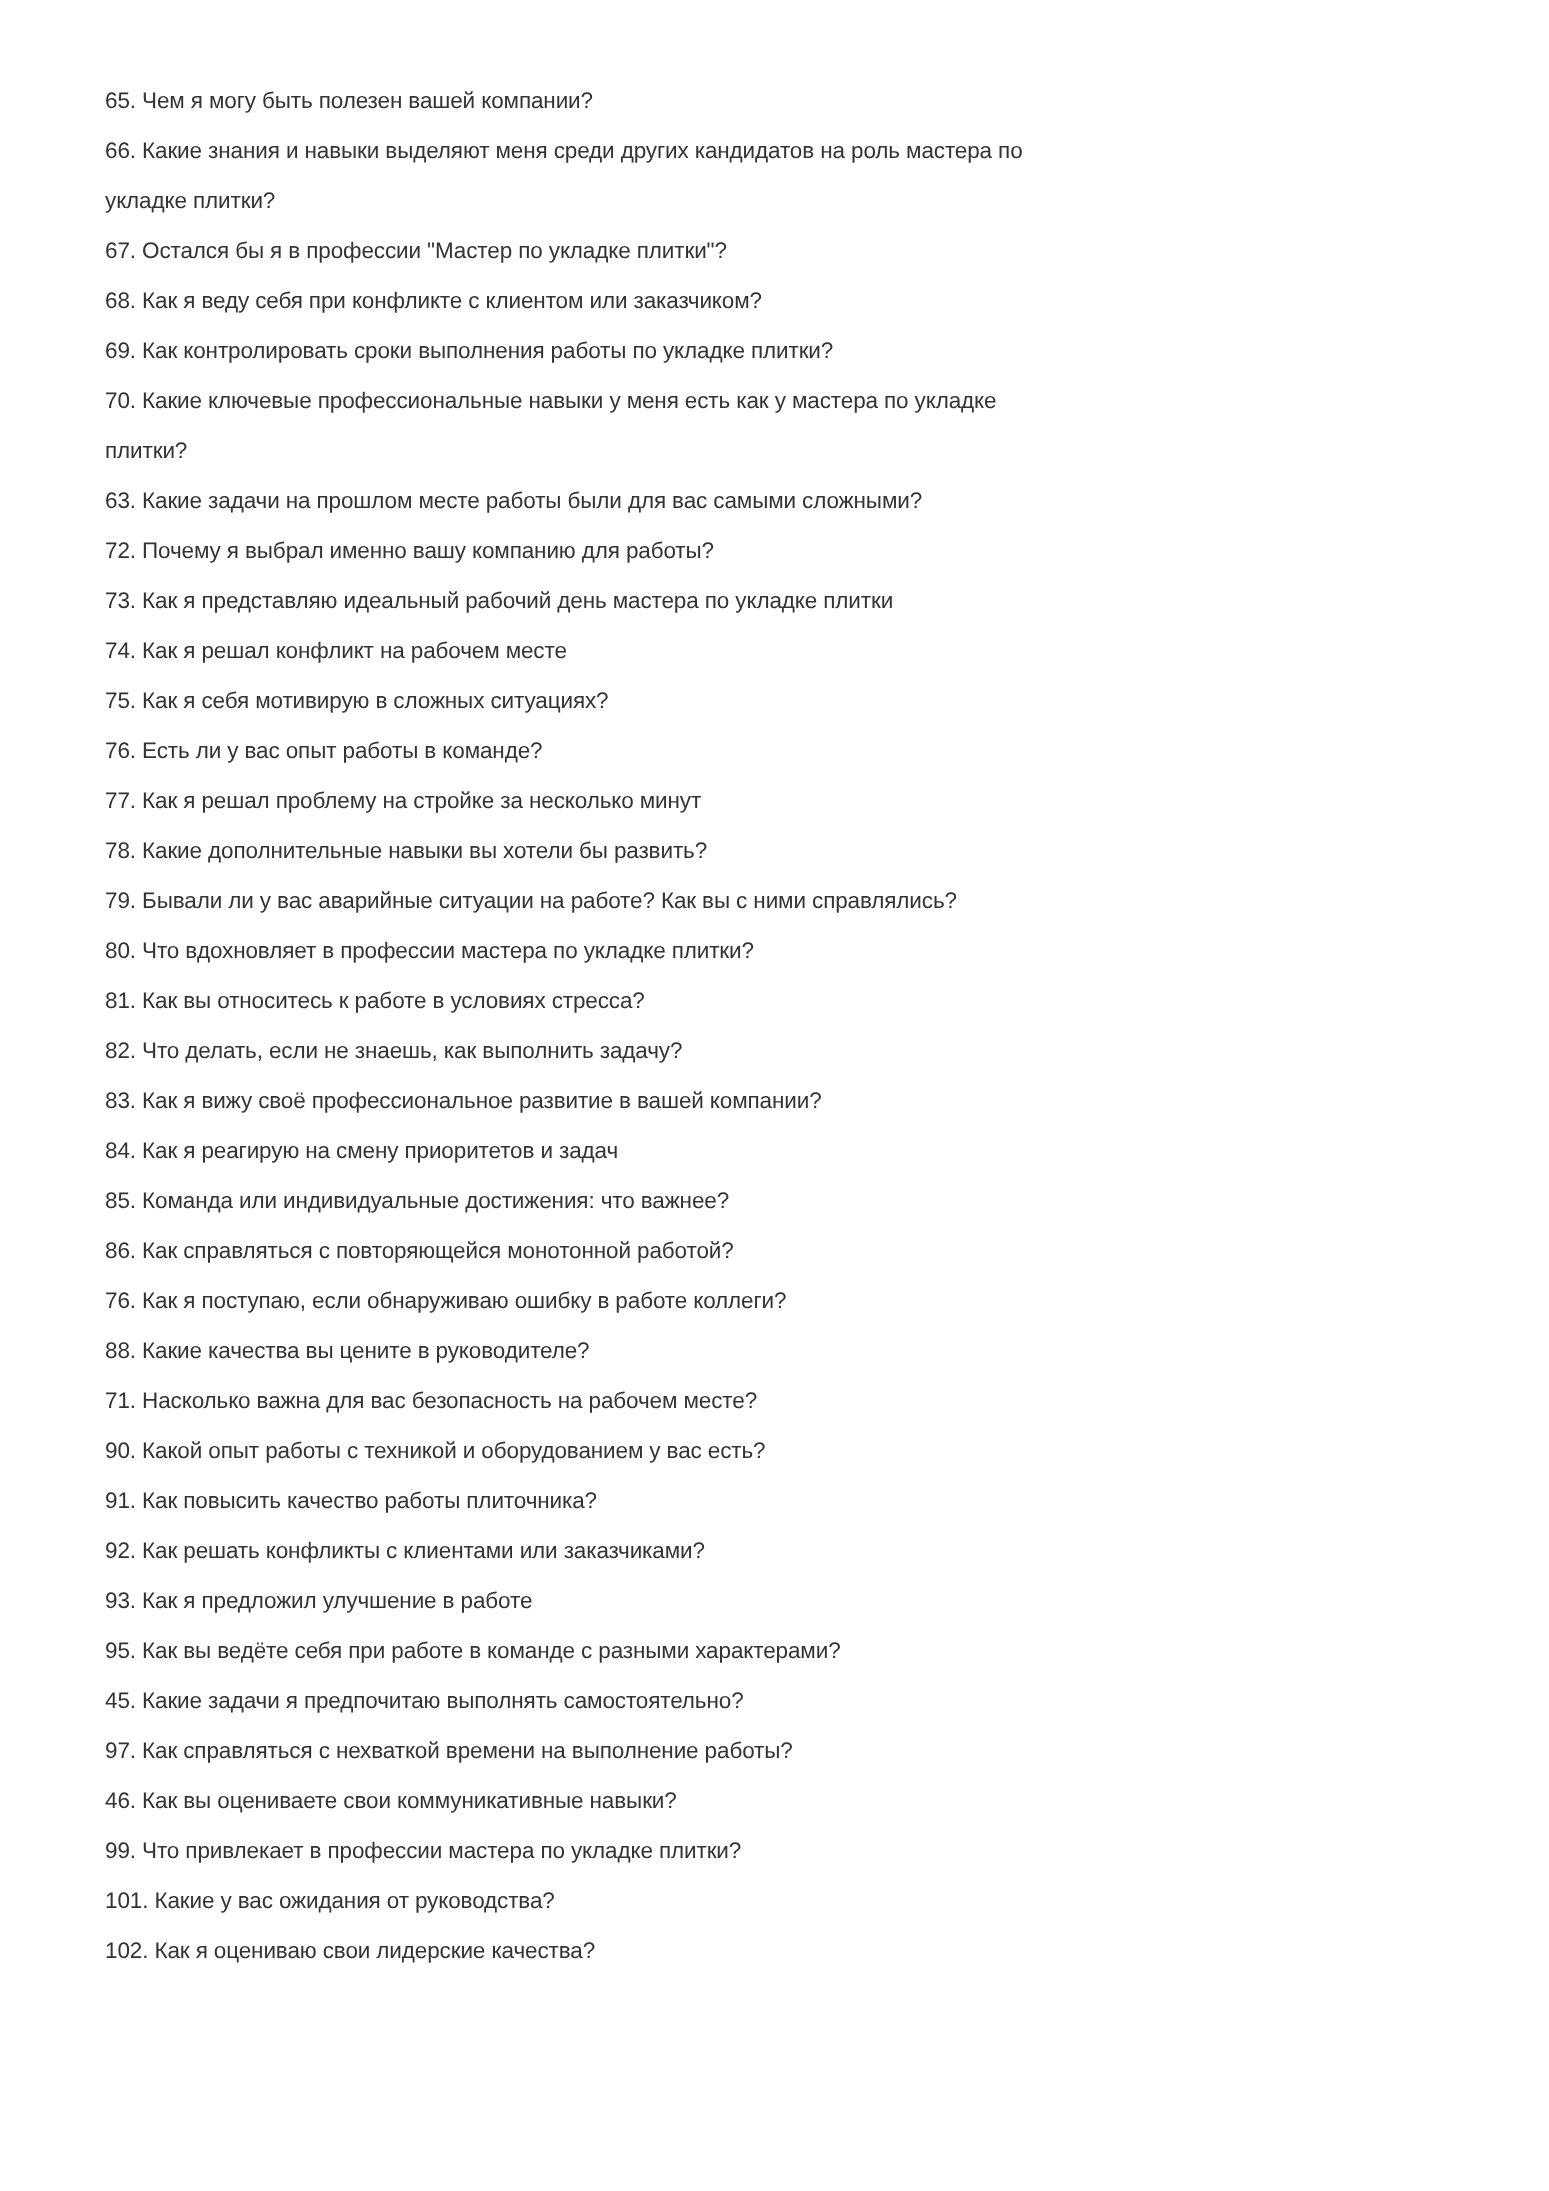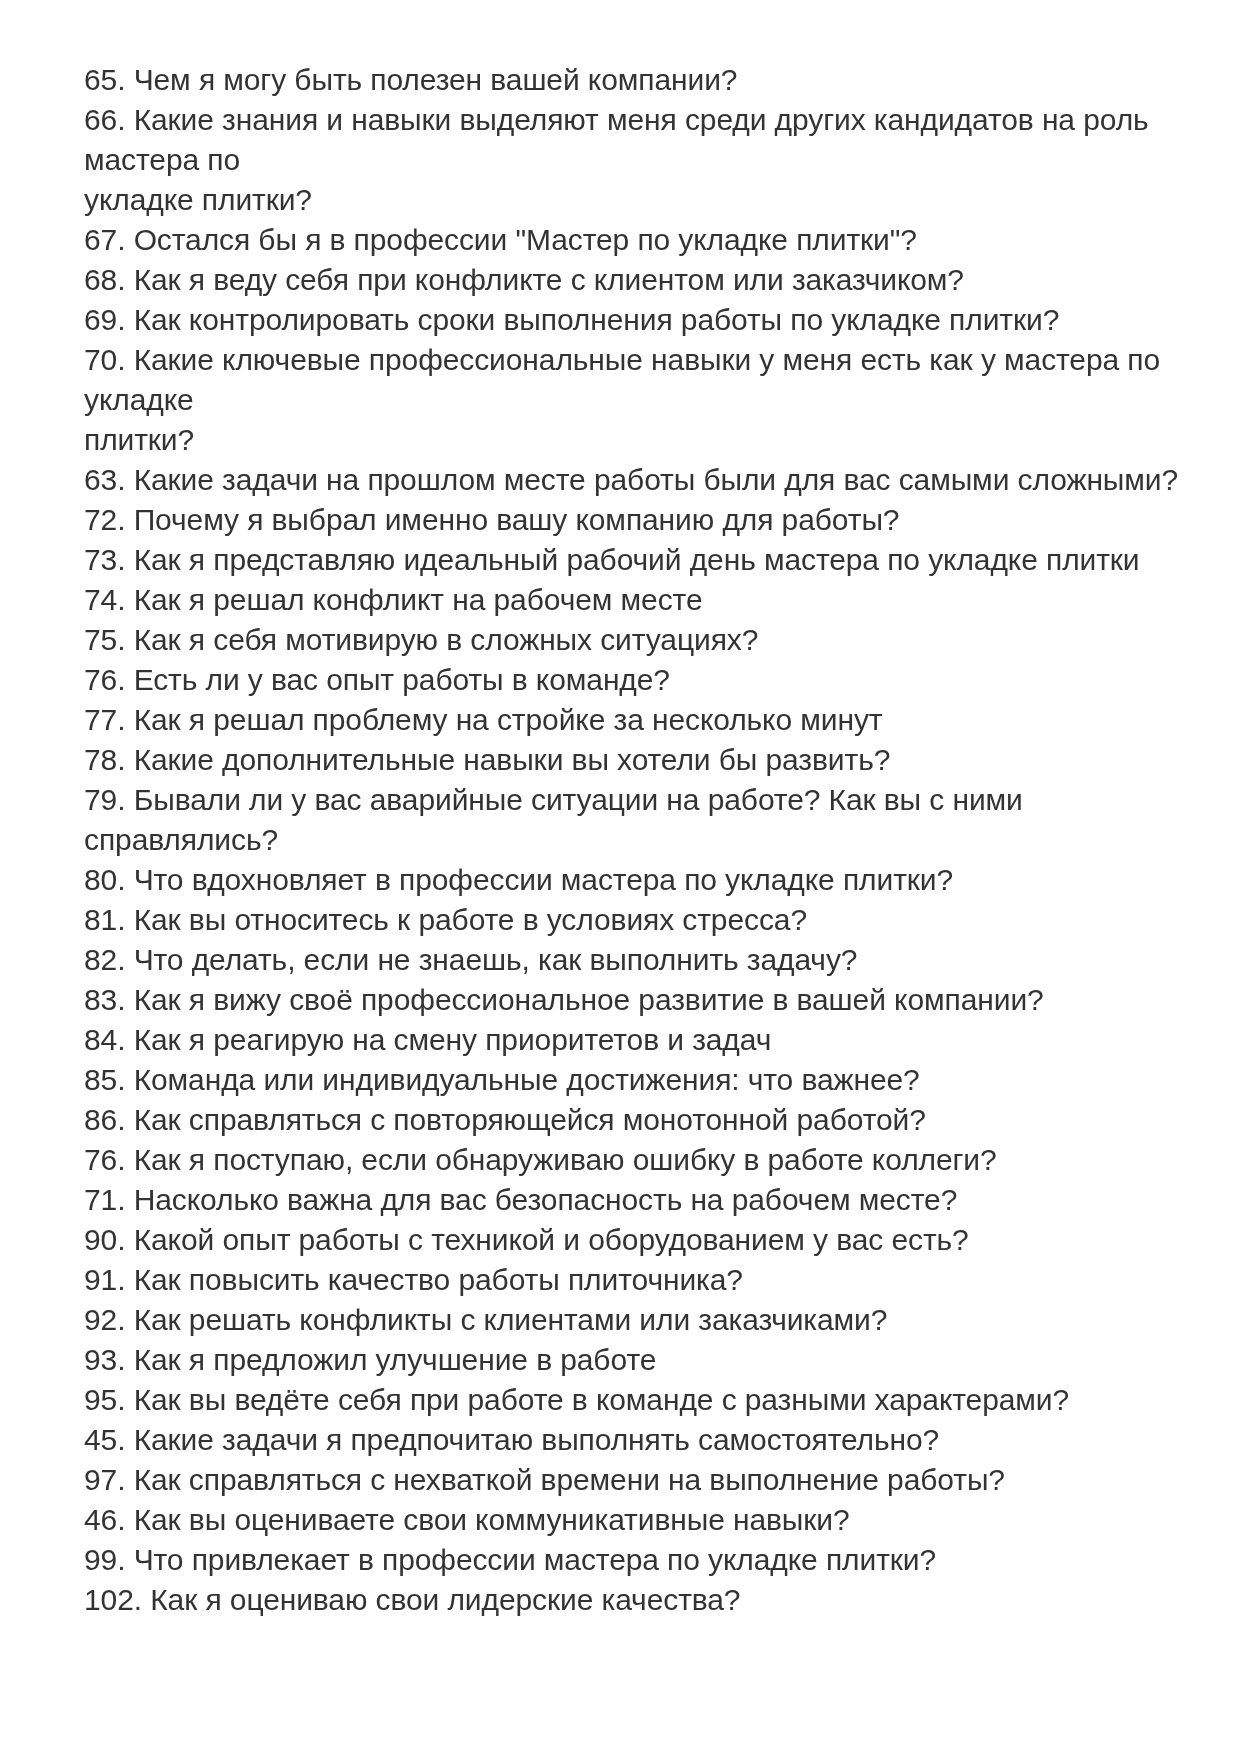--- a/index.html
+++ b/index.html
@@ -9,21 +9,21 @@
   }
   .page {
     position: relative;
     width: 1239px;
     height: 1753px;
     box-sizing: border-box;
     background: #ffffff;
     padding: 60px 46px 0 84px;
     overflow: hidden;
     font-family: "Liberation Sans", sans-serif;
-    font-size: 30px;
+    font-size: 18px;
     line-height: 40px;
     color: #333333;
     letter-spacing: -0.1px;
   }
   .question-list {
     width: 100%;
   }
   .question {
     white-space: pre-line;
     margin: 0;
@@ -53,25 +53,27 @@
       <div class="question">78. Какие дополнительные навыки вы хотели бы развить?</div>
       <div class="question">79. Бывали ли у вас аварийные ситуации на работе? Как вы с ними справлялись?</div>
       <div class="question">80. Что вдохновляет в профессии мастера по укладке плитки?</div>
       <div class="question">81. Как вы относитесь к работе в условиях стресса?</div>
       <div class="question">82. Что делать, если не знаешь, как выполнить задачу?</div>
       <div class="question">83. Как я вижу своё профессиональное развитие в вашей компании?</div>
       <div class="question">84. Как я реагирую на смену приоритетов и задач</div>
       <div class="question">85. Команда или индивидуальные достижения: что важнее?</div>
       <div class="question">86. Как справляться с повторяющейся монотонной работой?</div>
       <div class="question">76. Как я поступаю, если обнаруживаю ошибку в работе коллеги?</div>
+      <div class="question">88. Какие качества вы цените в руководителе?</div>
       <div class="question">71. Насколько важна для вас безопасность на рабочем месте?</div>
       <div class="question">90. Какой опыт работы с техникой и оборудованием у вас есть?</div>
       <div class="question">91. Как повысить качество работы плиточника?</div>
       <div class="question">92. Как решать конфликты с клиентами или заказчиками?</div>
       <div class="question">93. Как я предложил улучшение в работе</div>
       <div class="question">95. Как вы ведёте себя при работе в команде с разными характерами?</div>
       <div class="question">45. Какие задачи я предпочитаю выполнять самостоятельно?</div>
       <div class="question">97. Как справляться с нехваткой времени на выполнение работы?</div>
       <div class="question">46. Как вы оцениваете свои коммуникативные навыки?</div>
       <div class="question">99. Что привлекает в профессии мастера по укладке плитки?</div>
+      <div class="question">101. Какие у вас ожидания от руководства?</div>
       <div class="question">102. Как я оцениваю свои лидерские качества?</div>
     </div>
 </div>
 
 </body></html>

